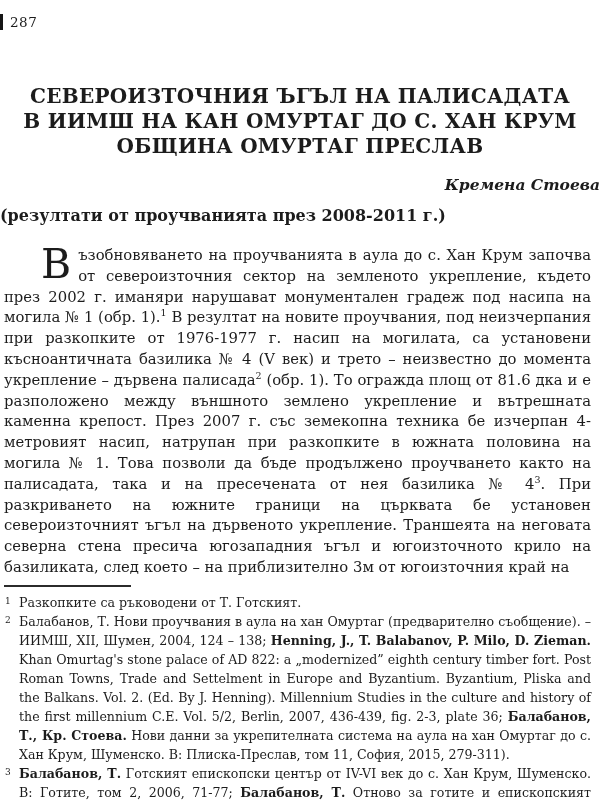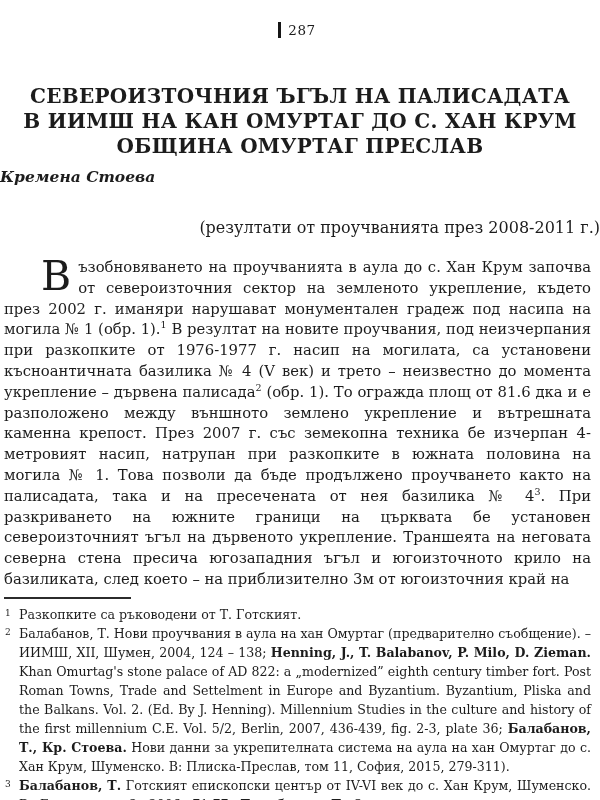--- a/index.html
+++ b/index.html
@@ -7,51 +7,52 @@
     position:relative;
     width:600px; height:800px;
     background:#ffffff;
     color:#1c1c1c;
     font-family:"DejaVu Serif","Liberation Serif",serif;
     overflow:hidden;
     box-sizing:border-box;
   }
   .page-header {
     height:24px;
-    padding:20px 6px 0 0;
-    text-align:center;
+    padding:12px 6px 0 0;
+    text-align:left;
     box-sizing:border-box;
   }
   .header-rule {
     display:inline-block;
     width:3px; height:16px;
     background:#161616;
     vertical-align:-3px;
     margin-right:7px;
   }
   .pagenum { font-size:13.5px; letter-spacing:0.5px; }
   .title {
     margin:60px 10px 0 10px;
     text-align:center;
     font-size:20px;
     font-weight:bold;
     line-height:25px;
     letter-spacing:0.3px;
   }
   .author {
-    margin-top:8px;
-    text-align:left;
+    margin-top:16px;
+    text-align:right;
     font-size:15.5px;
     font-weight:bold;
     font-style:italic;
   }
   .subtitle {
-    margin-top:32px;
-    text-align:right;
+    margin-top:12px;
+    text-align:left;
     font-size:16px;
+    font-weight:bold;
   }
   .body-text {
     margin:20px 0 0 0;
     padding:0 9px 0 4px;
     font-size:14.8px;
     line-height:20.8px;
     text-align:justify;
   }
   .dropcap {
     float:left;

